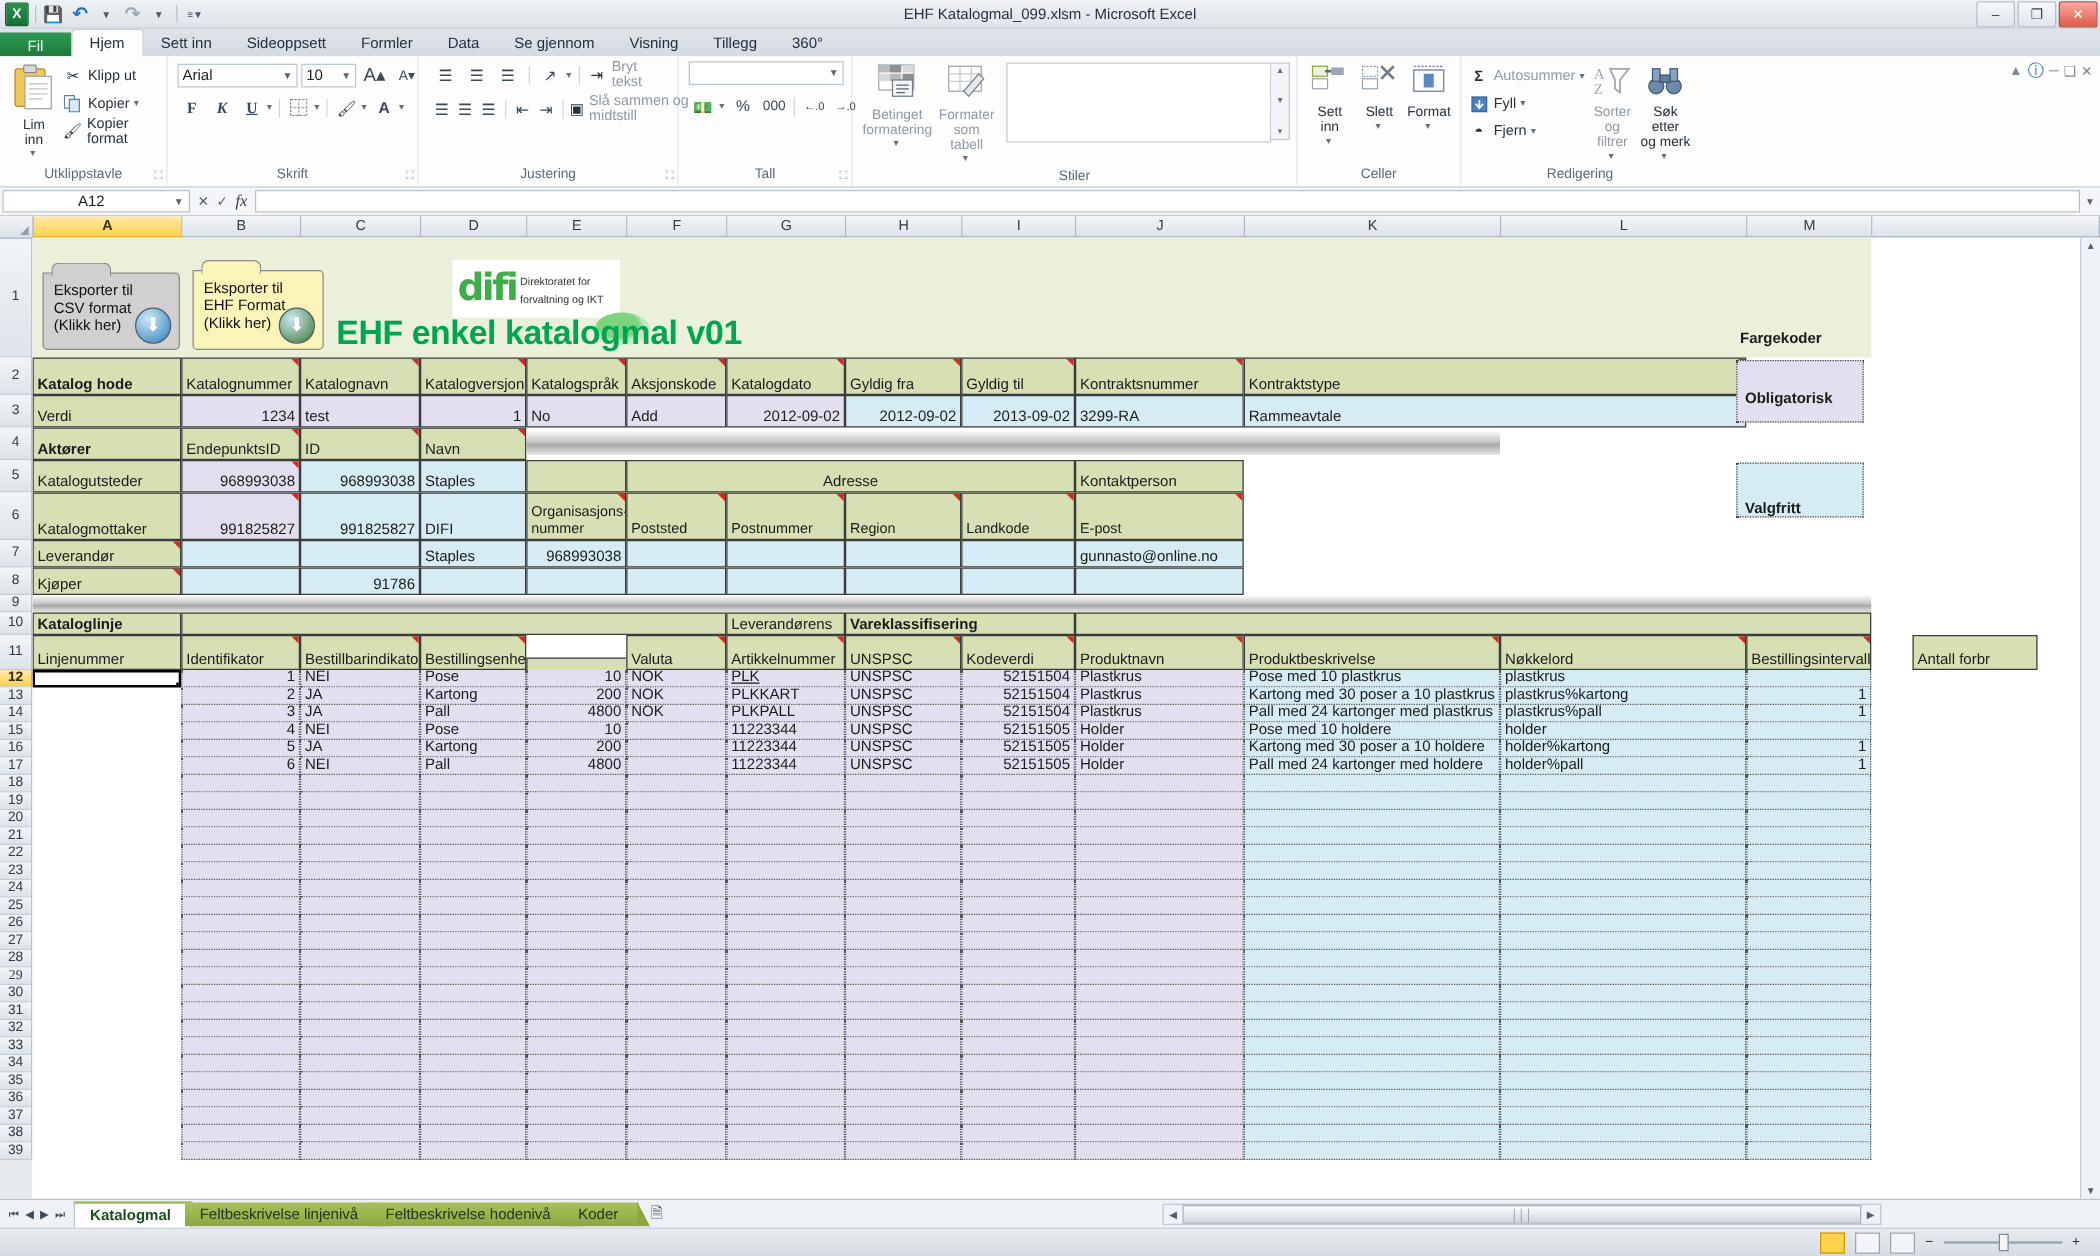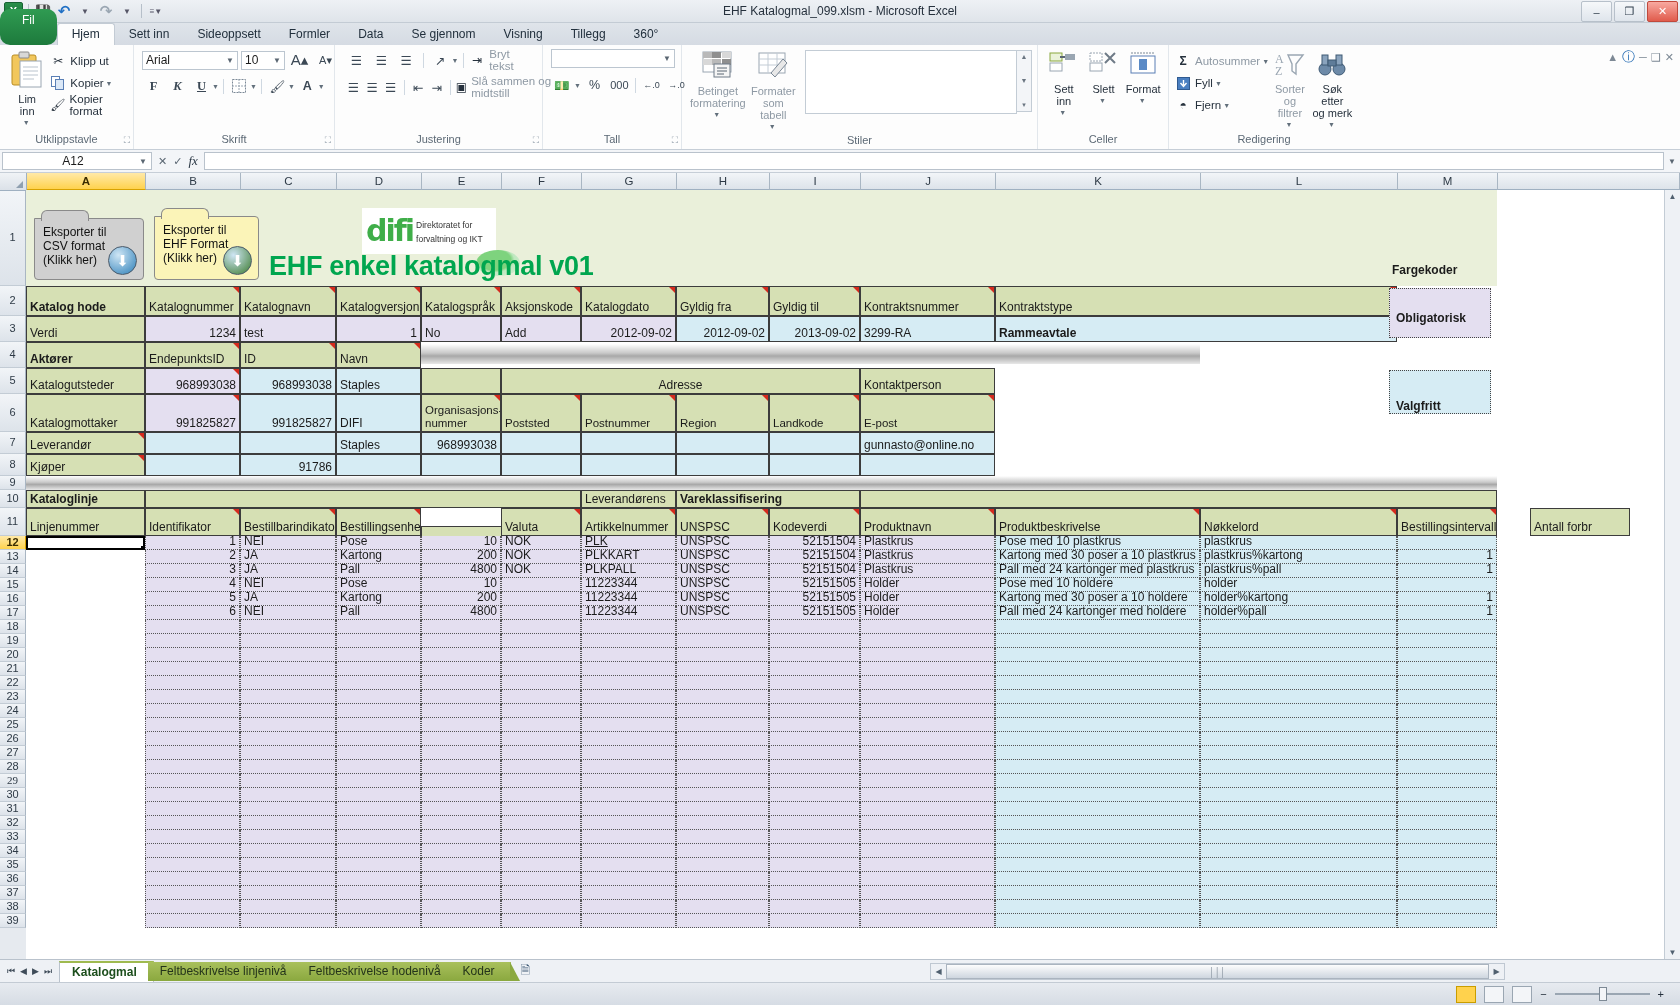--- a/index.html
+++ b/index.html
@@ -35,21 +35,21 @@
   .wbtn{width:29px;height:19px;border:1px solid #b7c0ca;border-radius:2px;
      background:linear-gradient(#f6f8fa,#dfe5ec);display:flex;align-items:center;
      justify-content:center;font-size:11px;color:#33414f;}
   .wbtn.close{background:linear-gradient(#f8a9a0,#e05b4c);border-color:#c0493c;color:#fff;}
 
   
   .tabsrow{height:22px;flex:0 0 22px;display:flex;align-items:flex-end;
      background:linear-gradient(#dfe4ea,#d5dbe3);padding-left:0;position:relative;}
   .tab{height:21px;line-height:21px;padding:0 14px;font-size:12px;color:#22303d;cursor:default;}
   .tab.file{background:linear-gradient(#2f9b52,#1d7a3c);color:#fff;font-weight:normal;
-     padding:0 22px;height:36px;line-height:22px;border-radius:10px;}
+     padding:0 22px;height:19px;line-height:22px;}
   .tab.active{background:#fdfdfd;border:1px solid #c3cbd4;border-bottom:none;
      border-radius:3px 3px 0 0;height:21px;line-height:20px;}
 
   
   .ribbon{flex:0 0 104px;background:#fdfdfd;border-bottom:1px solid #c6ced7;
      display:flex;position:relative;}
   .grp{position:relative;height:104px;display:flex;flex-direction:column;
      border-right:1px solid #e2e7ec;}
   .grp-body{flex:1;display:flex;align-items:flex-start;padding:4px 5px 0 5px;}
   .grp-name{height:17px;line-height:15px;text-align:center;font-size:11px;color:#5c6975;
@@ -617,21 +617,21 @@
           <div class="cell hdrc bot" style="left: 0px; top: 126px; width: 119px; height: 26px;">Verdi</div>
           <div class="cell oblig bot r" style="left: 119px; top: 126px; width: 95px; height: 26px;">1234</div>
           <div class="cell oblig bot " style="left: 214px; top: 126px; width: 96px; height: 26px;">test</div>
           <div class="cell oblig bot r" style="left: 310px; top: 126px; width: 85px; height: 26px;">1</div>
           <div class="cell oblig bot " style="left: 395px; top: 126px; width: 80px; height: 26px;">No</div>
           <div class="cell oblig bot " style="left: 475px; top: 126px; width: 80px; height: 26px;">Add</div>
           <div class="cell oblig bot r" style="left: 555px; top: 126px; width: 95px; height: 26px;">2012-09-02</div>
           <div class="cell valg bot r" style="left: 650px; top: 126px; width: 93px; height: 26px;">2012-09-02</div>
           <div class="cell valg bot r" style="left: 743px; top: 126px; width: 91px; height: 26px;">2013-09-02</div>
           <div class="cell valg bot " style="left: 834px; top: 126px; width: 135px; height: 26px;">3299-RA</div>
-          <div class="cell valg bot " style="left: 969px; top: 126px; width: 402px; height: 26px; font-weight: bold;">Rammeavtale</div>
+          <div class="cell valg bot " style="left: 969px; top: 126px; width: 402px; height: 26px;">Rammeavtale</div>
           <div class="cell " style="left: 1363px; top: 98px; width: 102px; height: 50px;;background:#e4dff0;border:1px dotted #444;"></div>
           <div class="cell mid" style="left: 1367px; top: 120px; width: 96px; height: 16px;;background:transparent;font-weight:bold;font-size:12px;">Obligatorisk</div>
           <div class="cell hdrc b bot" style="left: 0px; top: 152px; width: 119px; height: 26px;">Aktører</div>
           <div class="cell hdrc bot note" style="left: 119px; top: 152px; width: 95px; height: 26px;">EndepunktsID</div>
           <div class="cell hdrc bot note" style="left: 214px; top: 152px; width: 96px; height: 26px;">ID</div>
           <div class="cell hdrc bot note" style="left: 310px; top: 152px; width: 85px; height: 26px;">Navn</div>
           <div class="cell greybar" style="left: 395px; top: 154px; width: 779px; height: 20px;"></div>
           <div class="cell hdrc bot" style="left: 0px; top: 178px; width: 119px; height: 26px;">Katalogutsteder</div>
           <div class="cell oblig bot r note" style="left: 119px; top: 178px; width: 95px; height: 26px;">968993038</div>
           <div class="cell valg bot r" style="left: 214px; top: 178px; width: 96px; height: 26px;">968993038</div>

